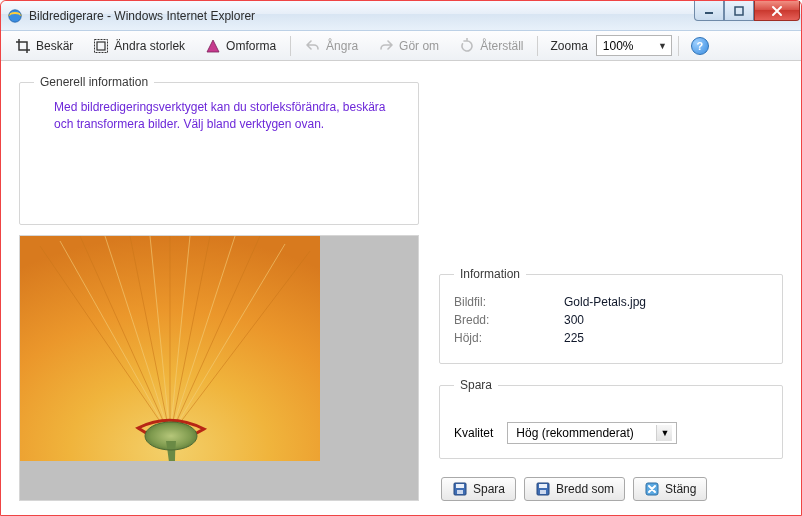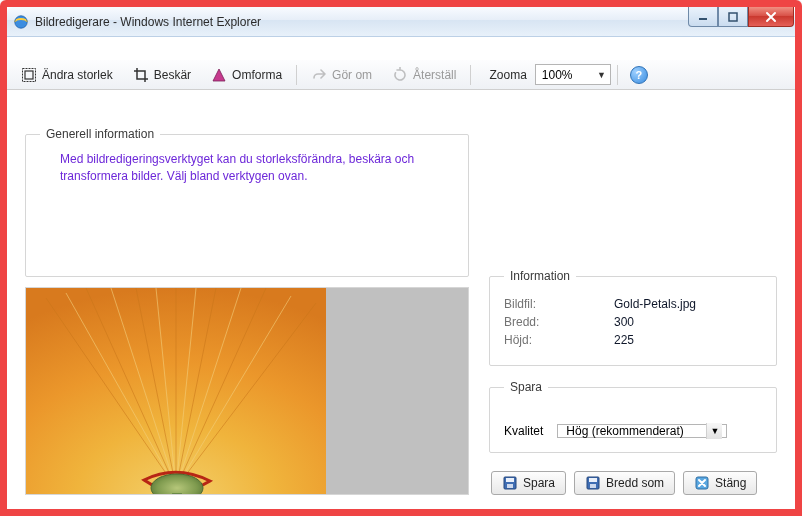--- a/index.html
+++ b/index.html
@@ -8,27 +8,26 @@
     font-family: "Segoe UI", Tahoma, sans-serif;
     font-size: 12px;
     background: #fff;
     width: 802px;
     height: 516px;
     overflow: hidden;
   }
   .window {
     width: 802px;
     height: 516px;
-    border: 7px solid #ef4444;
+    border: 1px solid #ef4444;
     border-radius: 6px 6px 0 0;
     background: #fff;
     display: flex;
     flex-direction: column;
     box-shadow: 0 0 0 1px rgba(0,0,0,0.05);
-    gap: 23px;
   }
   .titlebar {
     height: 30px;
     background: linear-gradient(to bottom, #f8fbff 0%, #e6eef8 45%, #d8e5f3 46%, #e8f1fa 100%);
     border-bottom: 1px solid #bcd0e6;
     display: flex;
     align-items: center;
     border-radius: 6px 6px 0 0;
     padding: 0 0 0 6px;
   }
@@ -85,21 +84,21 @@
     color: #2b2b2b;
     cursor: default;
     white-space: nowrap;
   }
   .tool.disabled { color:#9a9a9a; }
   .tool.disabled svg { opacity:0.5; }
   .tool .ico { width:16px; height:16px; display:inline-flex; align-items:center; justify-content:center; }
   .toolbar .sep {
     width:1px; height:20px; background:#d0d0d0; margin:0 2px;
   }
-  .zoom-label { margin-left: 8px; color:#2b2b2b; padding:0 4px;text-align:right; }
+  .zoom-label { margin-left: 2px; color:#2b2b2b; padding:0 4px;text-align:right; }
   .zoom-select {
     height:21px; width:76px;
     border:1px solid #b5b5b5;
     background:#fff;
     display:flex; align-items:center; justify-content:space-between;
     padding:0 4px 0 6px;
     font-size:12px;
     cursor: default;
   }
   .zoom-select .chev { font-size:9px; color:#333; }
@@ -113,21 +112,21 @@
     cursor: default;
   }
 
   .content {
     flex:1;
     display:flex;
     gap: 20px;
     padding: 14px 18px 14px 18px;
     overflow:hidden;
   }
-  .left-col { width: 444px; display:flex; flex-direction:column; gap:10px;}
+  .left-col { width: 400px; display:flex; flex-direction:column; gap:10px;}
   .right-col { flex:1; display:flex; flex-direction:column; gap:14px;justify-content:flex-end; }
 
   fieldset.group {
     border:1px solid #d6d6d6;
     border-radius:2px;
     padding: 10px 14px 14px 14px;
     margin:0;
   }
   fieldset.group > legend {
     padding:0 6px;
@@ -137,21 +136,21 @@
   .general-text { color:#6d28d9; line-height:1.4;margin-left:20px; }
   .info-row { display:flex; margin:4px 0; }
   .info-row .k { width:110px; color:#737373; }
   .info-row .v { color:#0f172a; }
   fieldset.general { min-height: 150px; }
 
   .quality-row { display:flex; align-items:center; gap:14px; margin-top:20px;}
   .dropdown {
     border:1px solid #b5b5b5;
     background:#fff;
-    height:14px; padding:0 4px 0 8px;
+    height:22px; padding:0 4px 0 8px;
     display:flex; align-items:center; justify-content:space-between;
     font-size:12px;
     min-width: 170px;
     cursor: default;
   }
   .dropdown .chev {
     width:16px; height:16px;
     background: linear-gradient(to bottom,#f7f7f7,#e2e2e2);
     border-left:1px solid #d0d0d0;
     display:flex; align-items:center; justify-content:center;
@@ -217,45 +216,53 @@
             <path d="M2 2 L10 10 M10 2 L2 10" stroke="#fff" stroke-width="2" stroke-linecap="round"></path>
           </svg>
       </div>
     </div>
   </div>
 
   <div class="toolbar">
     <div class="tool">
       <span class="ico">
         <svg width="16" height="16" viewBox="0 0 16 16">
+            <path d="M4 1v11h11M1 4h11v11" fill="none" stroke="#333" stroke-width="1.5"></path>
+          </svg>
+      </span>
+      <span>Beskär</span>
+    </div>
+    <div class="tool">
+      <span class="ico">
+        <svg width="16" height="16" viewBox="0 0 16 16">
           <rect x="1.5" y="1.5" width="13" height="13" fill="none" stroke="#333" stroke-width="1" stroke-dasharray="2 1"></rect>
           <rect x="4" y="4" width="8" height="8" fill="none" stroke="#333" stroke-width="1.2"></rect>
         </svg>
       </span>
       <span>Ändra storlek</span>
     </div>
     <div class="tool">
       <span class="ico">
         <svg width="16" height="16" viewBox="0 0 16 16">
-            <path d="M4 1v11h11M1 4h11v11" fill="none" stroke="#333" stroke-width="1.5"></path>
-          </svg>
-      </span>
-      <span>Beskär</span>
-    </div>
-    <div class="tool">
-      <span class="ico">
-        <svg width="16" height="16" viewBox="0 0 16 16">
           <path d="M8 2 L14 14 L2 14 Z" fill="#c63a8e" stroke="#7a1f58" stroke-width="0.8"></path>
         </svg>
       </span>
       <span>Omforma</span>
     </div>
 
     <span class="sep"></span>
 
+    <div class="tool disabled">
+      <span class="ico">
+        <svg width="16" height="16" viewBox="0 0 16 16">
+            <path d="M6 3 L2 7 L6 11 M2 7 h7 a4 4 0 0 1 4 4" fill="none" stroke="#888" stroke-width="1.6" stroke-linecap="round" stroke-linejoin="round"></path>
+          </svg>
+      </span>
+      <span>Ångra</span>
+    </div>
     <div class="tool disabled">
       <span class="ico">
         <svg width="16" height="16" viewBox="0 0 16 16">
             <path d="M10 3 L14 7 L10 11 M14 7 h-7 a4 4 0 0 0 -4 4" fill="none" stroke="#888" stroke-width="1.6" stroke-linecap="round" stroke-linejoin="round"></path>
           </svg>
       </span>
       <span>Gör om</span>
     </div>
     <div class="tool disabled">
       <span class="ico">

